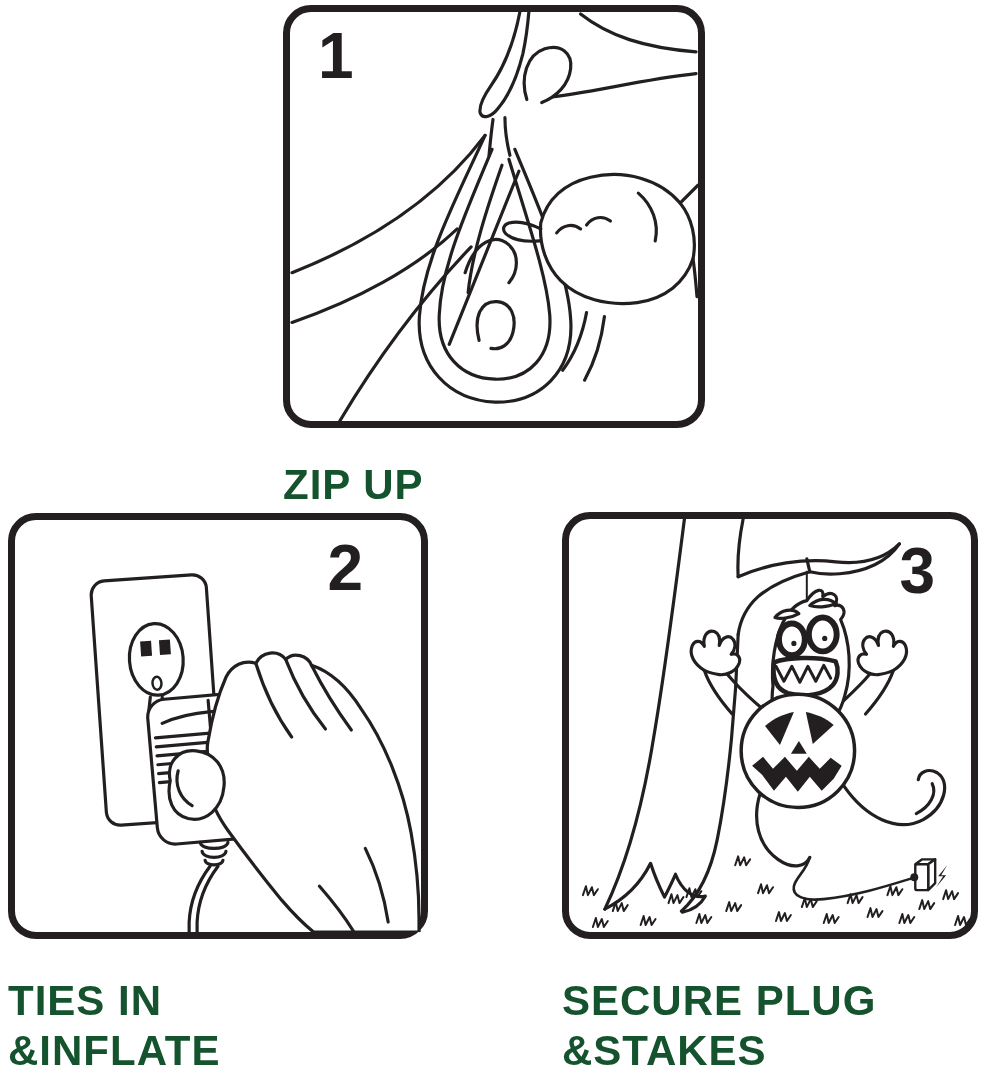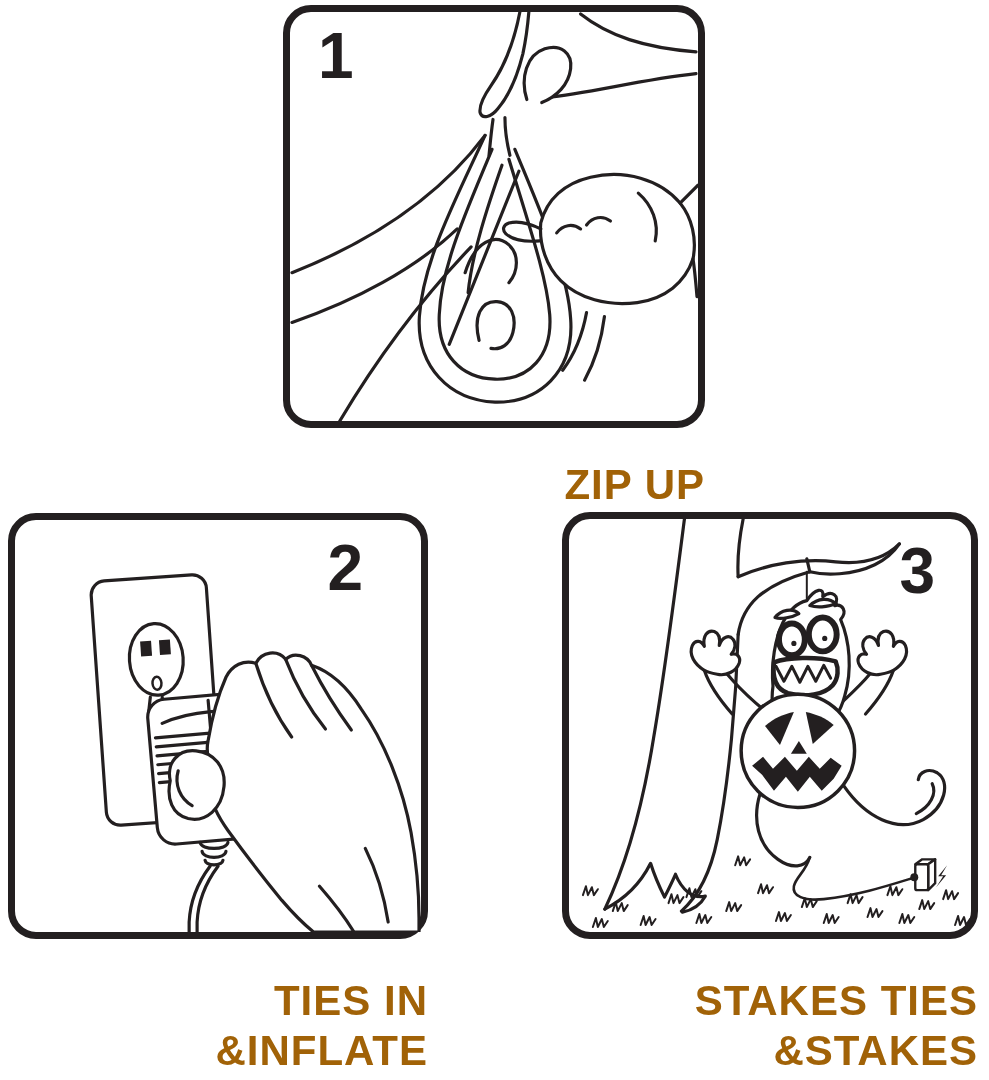--- a/index.html
+++ b/index.html
@@ -15,21 +15,21 @@
   .panel-1{left:283px;top:5px;width:422px;height:423px;}
   .panel-2{left:8px;top:513px;width:420px;height:426px;}
   .panel-3{left:562px;top:512px;width:416px;height:427px;}
   .num{
     position:absolute;font-size:64px;font-weight:700;color:#231f20;line-height:1;
   }
   .num-1{left:28px;top:12px;}
   .num-2{right:58px;top:16px;}
   .num-3{right:36px;top:20px;}
   .caption{
-    position:absolute;text-align:right;color:#a16207;
+    position:absolute;text-align:left;color:#14532d;
     font-size:42px;font-weight:700;letter-spacing:1px;line-height:50px;
   }
   .cap-1{left:283px;top:460px;width:422px;}
   .cap-2{left:8px;top:976px;width:420px;}
   .cap-3{left:562px;top:976px;width:416px;}
   .stroke{fill:none;stroke:#231f20;stroke-width:3.2;stroke-linecap:round;stroke-linejoin:round;}
   .fillw{fill:#ffffff;}
   .fillink{fill:#231f20;stroke:none;}
 </style>
 </head>
@@ -222,17 +222,17 @@
             <use href="#tuft" x="376" y="382"></use>
           <use href="#tuft" x="388" y="408"></use>
             <use href="#tuft" x="118" y="380"></use>
         </g>
       </g>
     </svg>
     <span class="num num-3">3</span>
   </section>
 
   <div class="caption cap-3">
-    <div>STAKES TIES</div>
+    <div>SECURE PLUG</div>
     <div>&amp;STAKES</div>
   </div>
 
 </div>
 
 </body></html>

